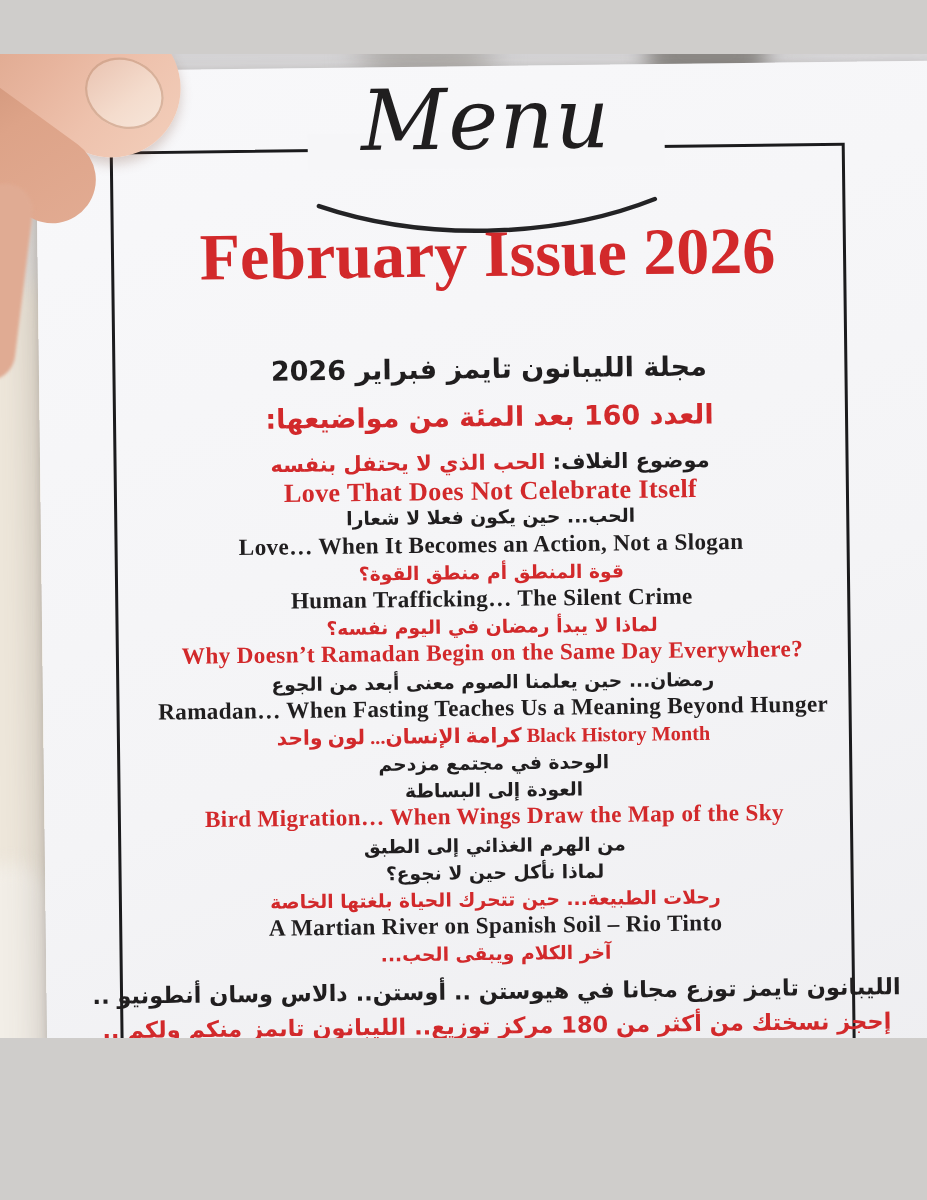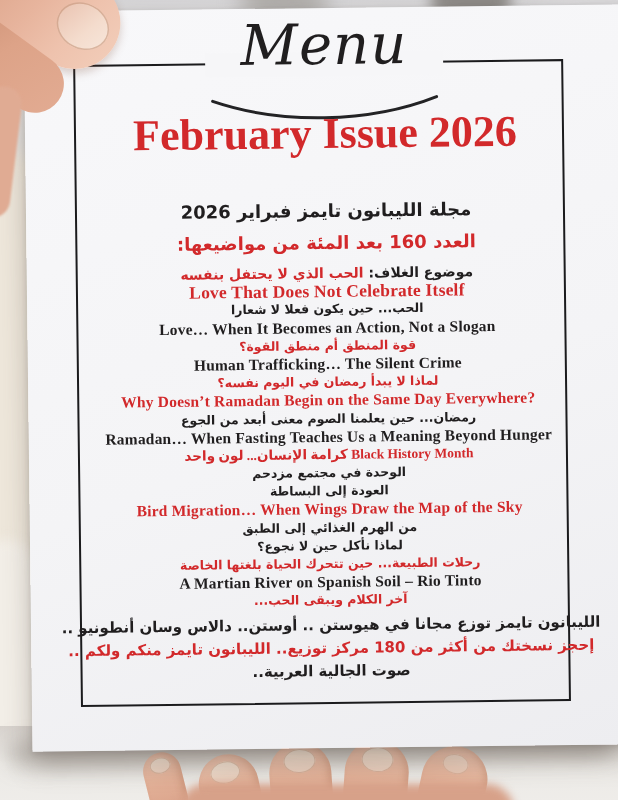--- a/index.html
+++ b/index.html
@@ -1,19 +1,20 @@
 <!DOCTYPE html>
 <html><head>
 <meta charset="utf-8">
 <style>
   html,body{margin:0;padding:0;background:#cfcdcb;}
   .photo{
-    position:relative;width:618px;height:800px;overflow:hidden;
+    position:relative;width:618px;height:656px;overflow:hidden;
     background:linear-gradient(180deg,#d6d5d7 0%,#e3e1df 8%,#eae7e3 40%,#e8e5e1 100%);
     font-family:"DejaVu Sans",sans-serif;
+    margin-top:36px;
   }
   .blob{position:absolute;border-radius:50%;}
   .b-hair1{left:238px;top:-16px;width:92px;height:36px;background:#aeaba8;filter:blur(10px);}
   .b-hair2{left:430px;top:-22px;width:82px;height:46px;background:#8d8a87;filter:blur(7px);}
   .b-right{left:536px;top:-12px;width:130px;height:44px;background:#dad9db;filter:blur(6px);}
   .b-cloth1{left:-28px;top:150px;width:66px;height:430px;background:#eee7db;filter:blur(8px);border-radius:30px;}
   .b-cloth2{left:-24px;top:540px;width:62px;height:270px;background:#f2eee7;filter:blur(6px);border-radius:30px;}
   .b-shirt{position:absolute;left:-10px;top:726px;width:660px;height:84px;
     background:linear-gradient(180deg,#d7d2cd 0%,#eceae6 45%,#efedea 100%);}
   .b-papershadow{position:absolute;left:8px;top:736px;width:604px;height:26px;background:rgba(108,98,90,.32);

